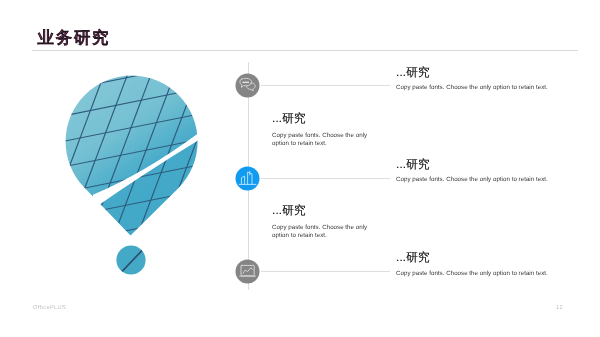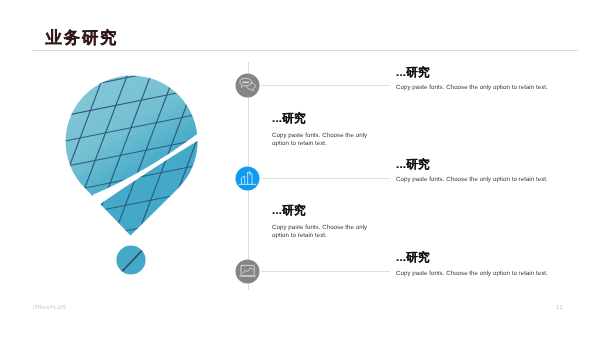--- a/index.html
+++ b/index.html
@@ -5,27 +5,27 @@
 <style>
   html,body{margin:0;padding:0;background:#ffffff;}
   body{width:600px;height:337px;overflow:hidden;
        font-family:"Liberation Sans",sans-serif;-webkit-font-smoothing:antialiased;text-rendering:geometricPrecision;}
   .slide{position:relative;width:600px;height:337px;background:#fff;overflow:hidden;opacity:0.999;}
 
   .artwork{position:absolute;left:0;top:0;width:600px;height:337px;pointer-events:none;}
 
   
   .title{position:absolute;left:37.5px;top:28px;font-size:16.4px;font-weight:bold;
-         color:#b91c1c;letter-spacing:1.8px;line-height:20px;margin-left:8px;
+         color:#ec4899;letter-spacing:1.8px;line-height:20px;
          -webkit-text-stroke:0.3px #17191c;}
   .title-rule{position:absolute;left:32px;top:50px;width:546px;height:1px;background:#d9d9d9;}
 
   
   .blk{position:absolute;}
-  .blk .h{font-size:11.6px;font-weight:bold;color:#141414;letter-spacing:0.2px;line-height:13px;-webkit-text-stroke:0.18px #141414;}
+  .blk .h{font-size:11.6px;font-weight:normal;color:#141414;letter-spacing:0.2px;line-height:13px;-webkit-text-stroke:0.18px #141414;}
   .blk .p{font-size:6.15px;color:#3a3a3a;line-height:8.35px;letter-spacing:0.04px;margin-top:5.5px;}
   .blk.left .p{margin-top:7px;}
 
   
   .footer-logo{position:absolute;left:33px;top:305px;font-size:5.6px;color:#c2c2c2;letter-spacing:0.4px;}
   .footer-page{position:absolute;left:556px;top:305px;font-size:5.6px;color:#bdbdbd;letter-spacing:0.3px;}
 </style>
 </head>
 <body>
 

